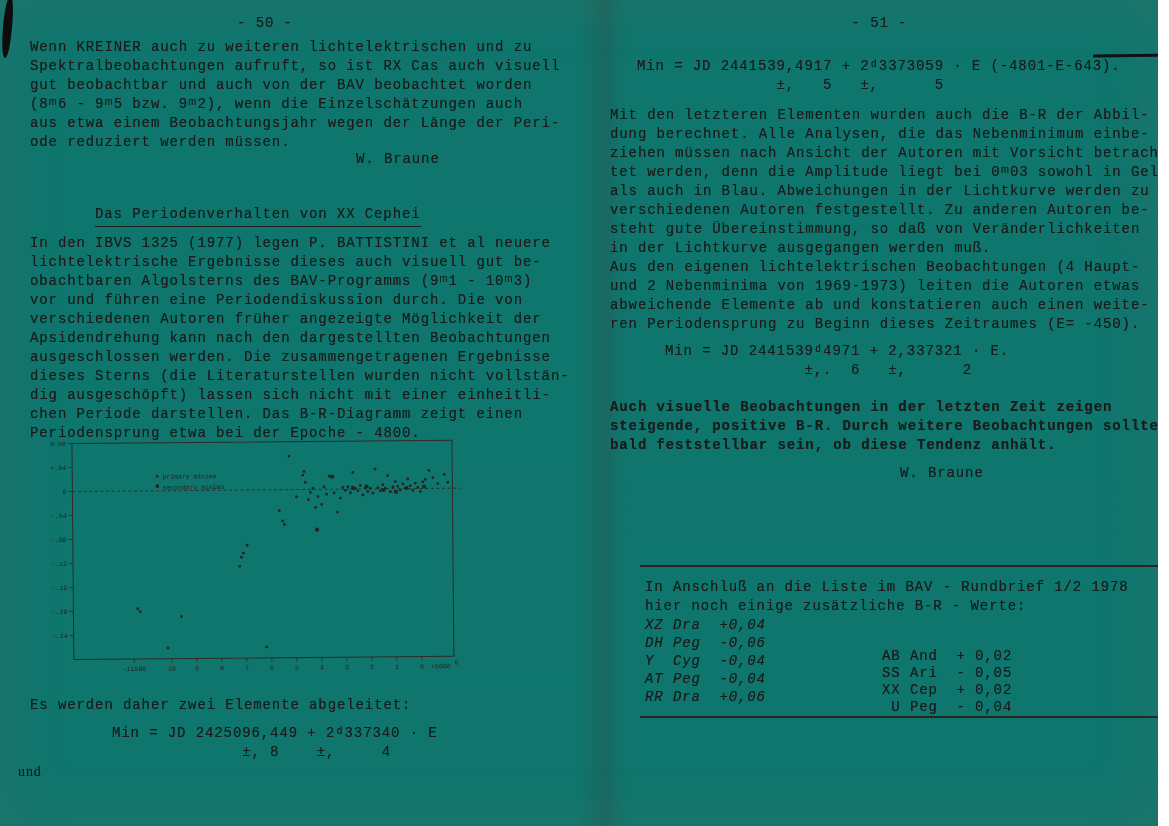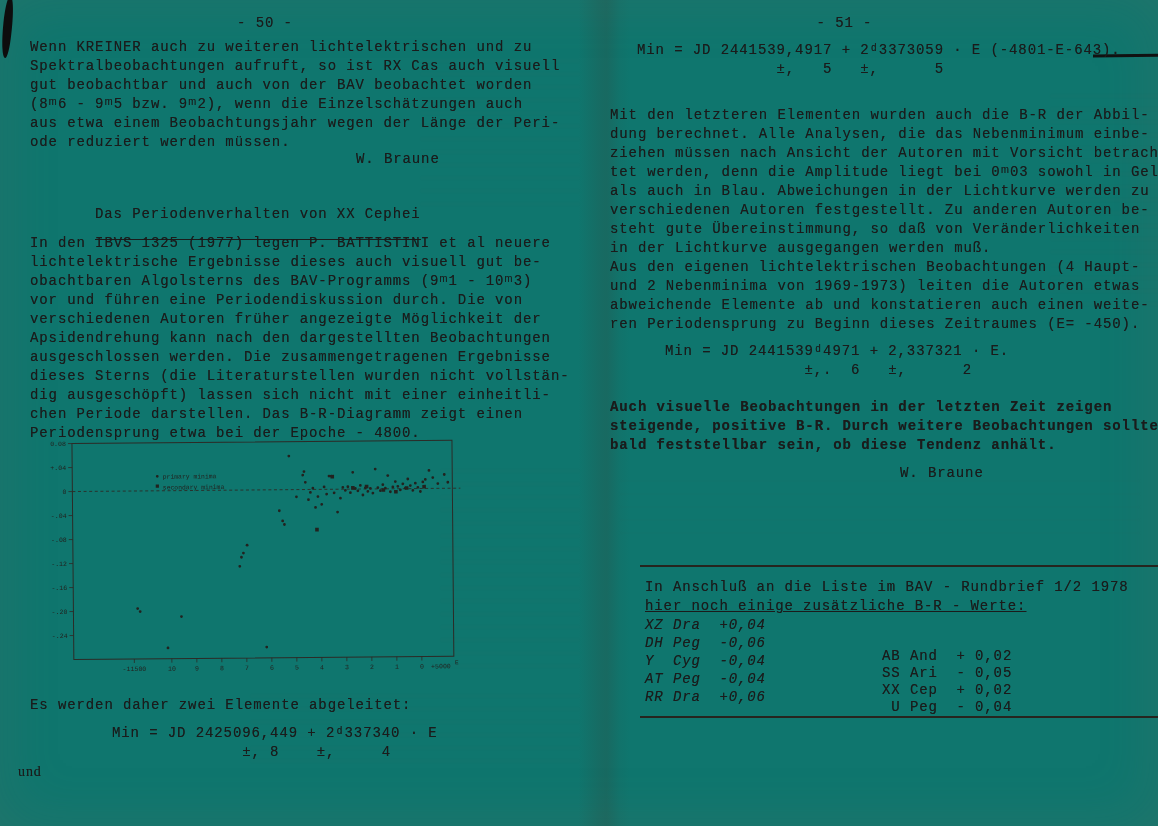--- a/index.html
+++ b/index.html
@@ -3,21 +3,21 @@
 <meta charset="utf-8">
 <style>
   html,body{margin:0;padding:0;}
   #scan{position:relative;width:1158px;height:826px;background:#0f766e;overflow:hidden;
         box-shadow:inset 0 0 60px rgba(120,110,95,.18);}
   .mono{font-family:"Liberation Mono","DejaVu Sans Mono",monospace;font-size:14px;
         line-height:19px;letter-spacing:0.9px;color:#1b1b1b;white-space:pre;
         text-shadow:0 0 .35px rgba(20,20,20,.55);}
   .abs{position:absolute;}
   .pagenum{text-align:center;}
-  .heading{border-bottom:1.6px solid #1b1b1b;padding-bottom:15px;}
+  .heading{border-bottom:1.6px solid #1b1b1b;padding-bottom:2px;}
   .rule{border-top:2.2px solid #26251f;}
   .bleed{position:absolute;opacity:.10;filter:blur(1.2px);pointer-events:none;
          background:repeating-linear-gradient(180deg, rgba(90,85,75,.55) 0 2px, transparent 2px 13px);}
   .gutter{position:absolute;left:578px;top:0;width:52px;height:826px;
           background:linear-gradient(90deg, rgba(60,55,45,0) 0%, rgba(60,55,45,.16) 40%, rgba(60,55,45,.20) 55%, rgba(60,55,45,.05) 80%, rgba(60,55,45,0) 100%);}
   .mark-topleft{position:absolute;left:3px;top:-4px;width:9px;height:62px;background:#0d0d0d;
                 border-radius:45% 55% 40% 60%;transform:rotate(6deg);}
   .mark-topright{position:absolute;left:1093px;top:54px;width:76px;height:3px;background:#111;
                  transform:rotate(-.6deg);}
   #chart-wrap{transform:rotate(-0.5deg);}
@@ -191,22 +191,22 @@
         </svg>
     </div>
 
     <div class="mono abs" style="left:30px;top:696px;">Es werden daher zwei Elemente abgeleitet:</div>
     <div class="mono abs" style="left:112px;top:724px;">Min = JD 2425096,449 + 2ᵈ337340 · E
               ±, 8    ±,     4</div>
     <div class="mono abs" style="left:18px;top:762px;font-family:Liberation Serif, serif;">und</div>
   </div>
 
   <div>
-    <div class="mono abs pagenum" style="left:577px;top:14px;width:535px;font-family:Liberation Mono, monospace;">- 51 -</div>
-    <div class="mono abs" style="left:637px;top:41px;">Min = JD 2441539,4917 + 2ᵈ3373059 · E (-4801-E-643).
+    <div class="mono abs pagenum" style="left:612px;top:14px;width:535px;font-family:Liberation Mono, monospace;">- 51 -</div>
+    <div class="mono abs" style="left:637px;top:57px;">Min = JD 2441539,4917 + 2ᵈ3373059 · E (-4801-E-643).
                ±,   5   ±,      5</div>
     <div class="mono abs" style="left:610px;top:106px;">Mit den letzteren Elementen wurden auch die B-R der Abbil-
 dung berechnet. Alle Analysen, die das Nebenminimum einbe-
 ziehen müssen nach Ansicht der Autoren mit Vorsicht betrach-
 tet werden, denn die Amplitude liegt bei 0ᵐ03 sowohl in Gelb
 als auch in Blau. Abweichungen in der Lichtkurve werden zu
 verschiedenen Autoren festgestellt. Zu anderen Autoren be-
 steht gute Übereinstimmung, so daß von Veränderlichkeiten
 in der Lichtkurve ausgegangen werden muß.</div>
     <div class="mono abs" style="left:610px;top:258px;">Aus den eigenen lichtelektrischen Beobachtungen (4 Haupt-
@@ -216,20 +216,20 @@
     <div class="mono abs" style="left:665px;top:342px;">Min = JD 2441539ᵈ4971 + 2,337321 · E.
                ±,.  6   ±,      2</div>
     <div class="mono abs" style="left:610px;top:398px;font-weight:bold;">Auch visuelle Beobachtungen in der letzten Zeit zeigen
 steigende, positive B-R. Durch weitere Beobachtungen sollte
 bald feststellbar sein, ob diese Tendenz anhält.</div>
     <div class="mono abs" style="left:900px;top:464px;">W. Braune</div>
 
     <div>
       <div class="rule abs" style="left:640px;top:565px;width:529px;"></div>
       <div class="mono abs" style="left:645px;top:578px;">In Anschluß an die Liste im BAV - Rundbrief 1/2 1978</div>
-      <div class="mono abs" style="left:645px;top:597px;text-decoration:underline;">hier noch einige zusätzliche B-R - Werte:</div>
+      <div class="mono abs" style="left:645px;top:597px;">hier noch einige zusätzliche B-R - Werte:</div>
       <div class="mono abs" style="left:645px;top:616px;line-height:18px;font-style:italic;"><div>XZ Dra  +0,04</div><div>DH Peg  -0,06</div><div>Y  Cyg  -0,04</div><div>AT Peg  -0,04</div><div>RR Dra  +0,06</div></div>
       <div class="mono abs" style="left:882px;top:648px;line-height:17px;"><div>AB And  + 0,02</div><div>SS Ari  - 0,05</div><div>XX Cep  + 0,02</div><div> U Peg  - 0,04</div></div>
       <div class="rule abs" style="left:640px;top:716px;width:529px;"></div>
     </div>
   </div>
 
 </div>
 
 </body></html>

